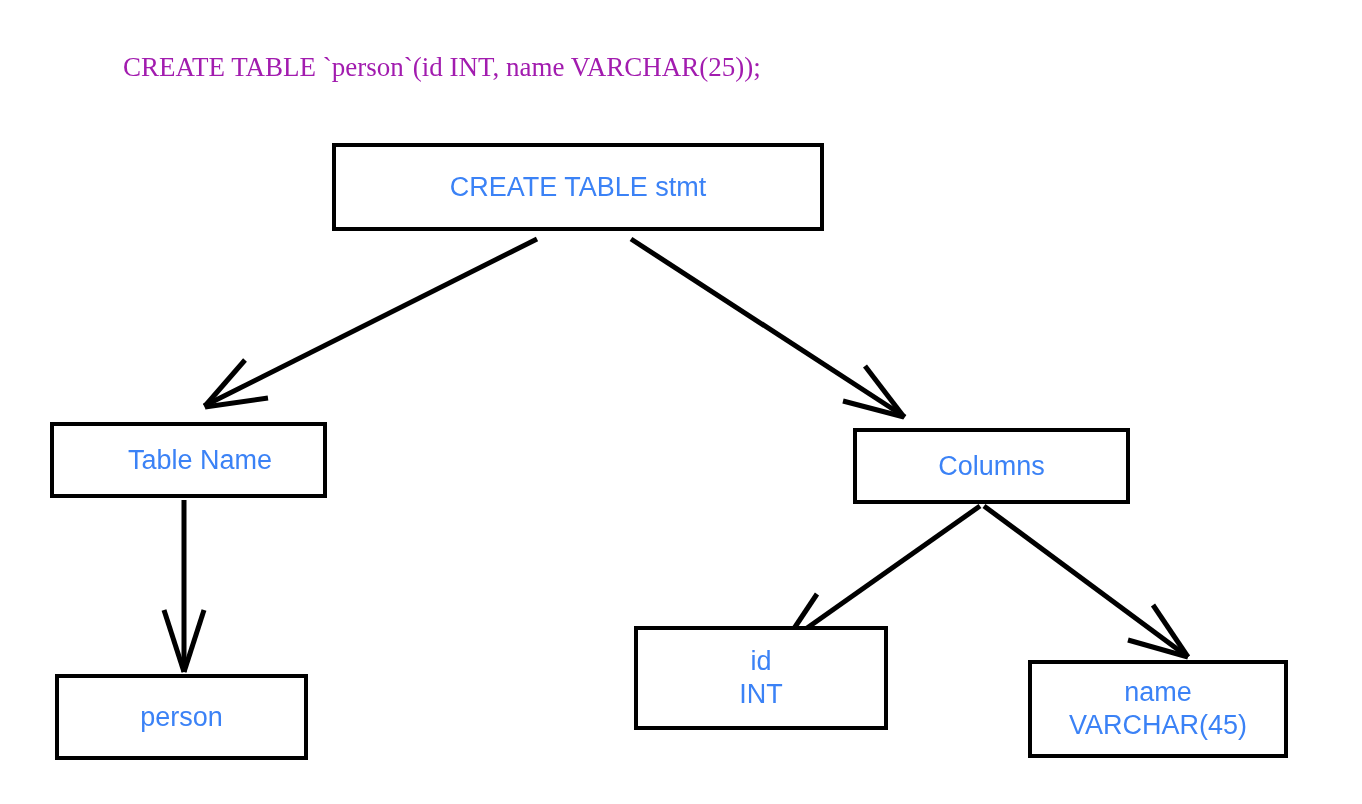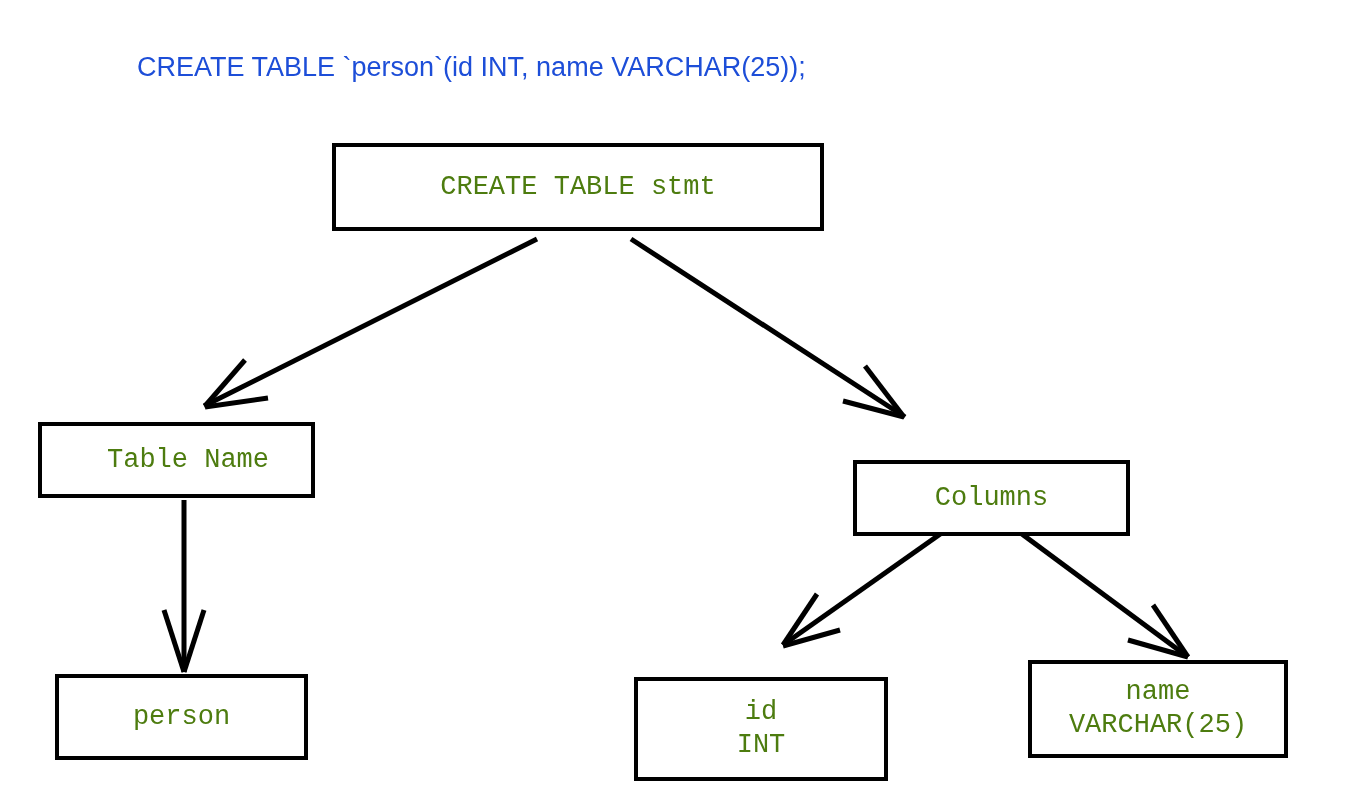--- a/index.html
+++ b/index.html
@@ -10,40 +10,40 @@
   #canvas {
     position: relative;
     width: 1362px;
     height: 804px;
     background: #ffffff;
     overflow: hidden;
     font-family: "DejaVu Sans Mono", "Liberation Mono", monospace;
   }
   .title {
     position: absolute;
-    left: 137px;
+    left: 123px;
     top: 50px;
     font-size: 27px;
     line-height: 34px;
     letter-spacing: 0px;
-    color: #1d4ed8;
+    color: #a21caf;
     white-space: pre;
-    font-family: Liberation Sans, sans-serif;
+    font-family: Liberation Serif, serif;
   }
   .node {
     position: absolute;
     box-sizing: border-box;
     border: 4px solid #000000;
     background: #ffffff;
     display: flex;
     flex-direction: column;
     align-items: center;
     justify-content: center;
-    color: #4d7c0f;
-    font-family: Liberation Mono, monospace;
+    color: #3b82f6;
+    font-family: Liberation Sans, sans-serif;
     font-size: 27px;
     line-height: 33px;
     white-space: pre;
     text-align: center;
     z-index: 2;
   }
   .node .line2 { display: block; }
   svg.edges {
     position: absolute;
     left: 0;
@@ -97,35 +97,35 @@
       <line x1="984" y1="506" x2="1188" y2="657"></line>
       <line x1="1188" y1="657" x2="1153" y2="605"></line>
       <line x1="1188" y1="657" x2="1128" y2="640"></line>
     </g>
   </svg>
 
   <div class="node" style="left:332px; top:143px; width:492px; height:88px;">
     <span>CREATE TABLE stmt</span>
   </div>
 
-  <div class="node" style="left:38px; top:422px; width:277px; height:76px;padding-left:23px;">
+  <div class="node" style="left:50px; top:422px; width:277px; height:76px;padding-left:23px;">
     <span>Table Name</span>
   </div>
 
-  <div class="node" style="left:853px; top:428px; width:277px; height:76px;margin-top:32px;">
+  <div class="node" style="left:853px; top:428px; width:277px; height:76px;">
     <span>Columns</span>
   </div>
 
   <div class="node" style="left:55px; top:674px; width:253px; height:86px;text-align:center;">
     <span>person</span>
   </div>
 
-  <div class="node" style="left:634px; top:677px; width:254px; height:104px;">
+  <div class="node" style="left:634px; top:626px; width:254px; height:104px;">
     <span>id</span>
     <span class="line2">INT</span>
   </div>
 
   <div class="node" style="left:1028px; top:660px; width:260px; height:98px;">
     <span>name</span>
-    <span class="line2">VARCHAR(25)</span>
+    <span class="line2">VARCHAR(45)</span>
   </div>
 
 </div>
 
 </body></html>

